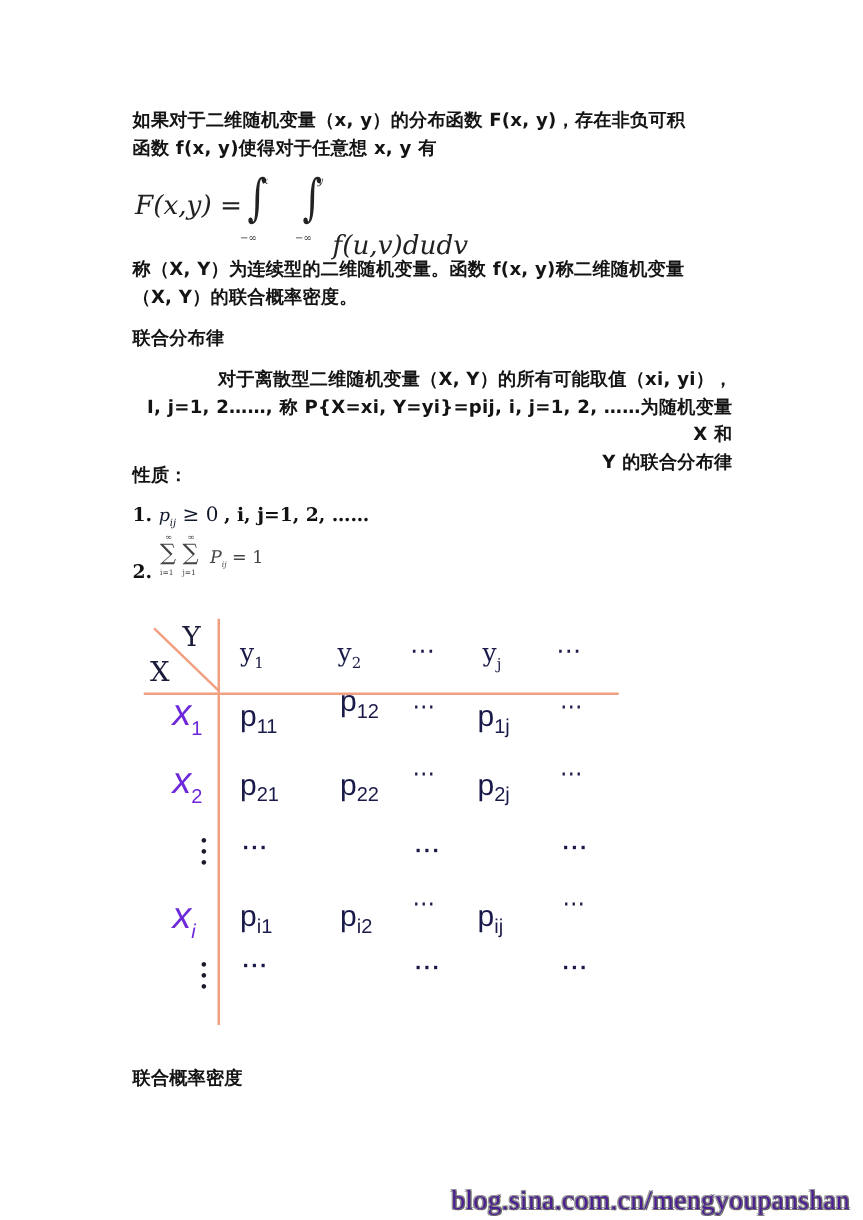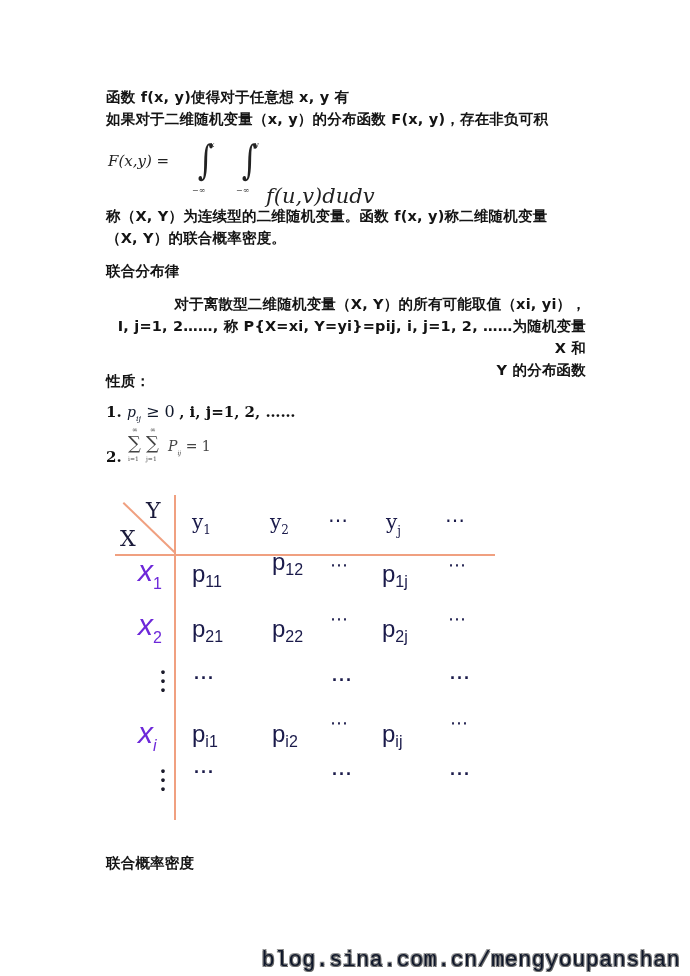--- a/index.html
+++ b/index.html
@@ -2,50 +2,50 @@
 <html><head>
 <meta charset="utf-8">
 <style>
   html, body { margin: 0; padding: 0; background: #ffffff; }
   body { width: 690px; height: 976px; position: relative; overflow: hidden;
          font-family: "DejaVu Serif", serif; color: #111; }
   .para { position: absolute; left: 106px; width: 480px; font-size: 14.5px; line-height: 22px;
           font-weight: bold; font-family: "DejaVu Sans", sans-serif; letter-spacing: 0.2px; color: #141414; }
   .formula { position: absolute; left: 108px; top: 140px; height: 58px; width: 300px;
              font-family: "DejaVu Serif", serif; font-style: italic; color: #222; }
-  .formula .lhs { position: absolute; left: 0; top: 12px; font-size: 15px; }
+  .formula .lhs { position: absolute; left: 0; top: 12px; font-size: 21px; }
   .formula .int { position: absolute; top: 2px; font-size: 30px; font-style: normal; transform: scaleY(1.35); }
   .formula .lim { position: absolute; font-size: 8px; color: #333; }
   .formula .body { position: absolute; left: 200px; top: 12px; font-size: 21px; margin-top: 32px; }
   .prop-line { position: absolute; left: 106px; font-family: "DejaVu Serif", serif; font-weight: bold; font-size: 15px; color: #111; }
   .math-inline { font-weight: normal; font-style: italic; font-size: 14px; color: #0f172a; }
   .math-sum { position: absolute; font-family: "DejaVu Serif", serif; color: #444; }
   .table-wrap { position: absolute; left: 100px; top: 490px; width: 420px; height: 340px; }
   .tline-h { position: absolute; left: 15px; top: 64px; width: 380px; height: 2px; background: #f0a080; }
   .tline-v { position: absolute; left: 74px; top: 5px; width: 2px; height: 325px; background: #f0a080; }
   .tline-d { position: absolute; left: 24px; top: 12px; width: 72px; height: 2px; background: #f0a080;
              transform-origin: 0 0; transform: rotate(44deg); }
   .tcell { position: absolute; color: #1a1a4a; font-family: "Liberation Sans", sans-serif; font-size: 24px; }
   .tcell sub { font-size: 16px; vertical-align: -5px; }
   .hdr { font-family: "DejaVu Serif", serif; font-size: 20px; }
   .hdr sub { font-size: 12px; }
   .rowlbl { position: absolute; color: #6d28d9; font-family: Liberation Sans, sans-serif; font-style: italic; font-size: 30px; }
   .rowlbl sub { font-size: 16px; font-style: normal; vertical-align: -8px; }
   .dots { position: absolute; color: #1a1a4a; font-family: "Liberation Sans", sans-serif; font-size: 18px; font-weight: bold; letter-spacing: 1px; }
   .vdots { position: absolute; color: #1a1a2a; font-size: 20px; font-weight: bold; line-height: 9px; width: 10px; text-align: center; }
-  .watermark { position: absolute; right: 10px; bottom: 3px; font-family: Liberation Mono, monospace;
-               font-size: 22px; color: #0f172a; letter-spacing: 0.3px;
+  .watermark { position: absolute; right: 10px; bottom: 3px; font-family: Liberation Serif, serif;
+               font-size: 22px; color: #4c1d95; letter-spacing: 0.3px;
                text-shadow: 1px 1px 0 #666, -1px -1px 0 #999, 1px -1px 0 #888, -1px 1px 0 #888; }
 </style>
 </head>
 <body>
 
 <div class="para" style="top:86px;">
+  <div>如果对于二维随机变量（x, y）的分布函数 F(x, y)，存在非负可积</div>
   <div>函数 f(x, y)使得对于任意想 x, y 有</div>
-  <div>如果对于二维随机变量（x, y）的分布函数 F(x, y)，存在非负可积</div>
 </div>
 
 <div class="formula">
   <span class="lhs">F(x,y) =</span>
   <span class="lim" style="left:102px; top:0px;">x</span>
   <span class="int" style="left:90px;">∫</span>
   <span class="lim" style="left:84px; top:46px;">−∞</span>
   <span class="lim" style="left:146px; top:0px;">y</span>
   <span class="int" style="left:134px;">∫</span>
   <span class="lim" style="left:128px; top:46px;">−∞</span>
@@ -55,21 +55,21 @@
 <div class="para" style="top:205px;">
   <div>称（X, Y）为连续型的二维随机变量。函数 f(x, y)称二维随机变量</div>
   <div>（X, Y）的联合概率密度。</div>
 </div>
 
 <div class="para" style="top:260px;">联合分布律</div>
 
 <div class="para" style="top:293px;text-align:right;">
   <div>对于离散型二维随机变量（X, Y）的所有可能取值（xi, yi），</div>
   <div>I, j=1, 2……, 称 P{X=xi, Y=yi}=pij, i, j=1, 2, ……为随机变量 X 和</div>
-  <div>Y 的分布函数</div>
+  <div>Y 的联合分布律</div>
 </div>
 
 <div class="para" style="top:370px;">性质：</div>
 
 <div class="prop-line" style="top:402px;">
   <span>1.</span>
   <span class="math-inline">
     <span>p</span><sub style="font-size:8px;">ij</sub><span style="font-style:normal;font-size:16px;"> ≥ 0</span>
   </span>
   <span>, i, j=1, 2, ……</span>

